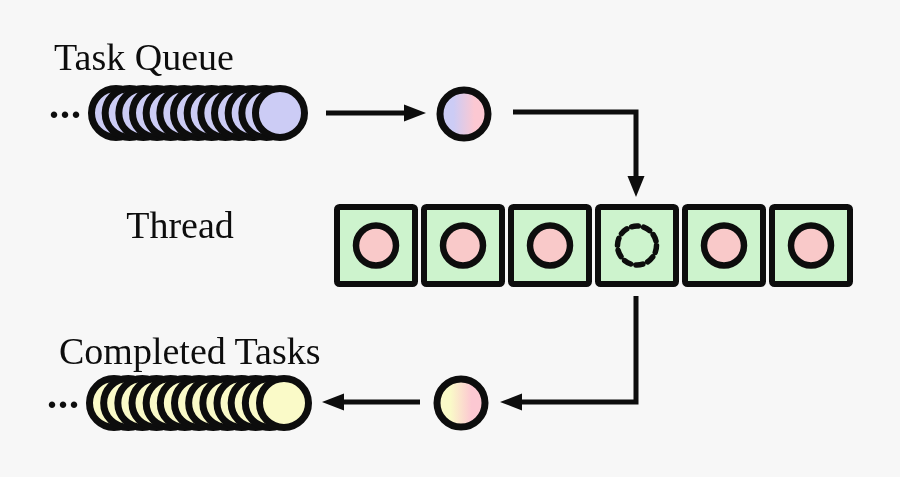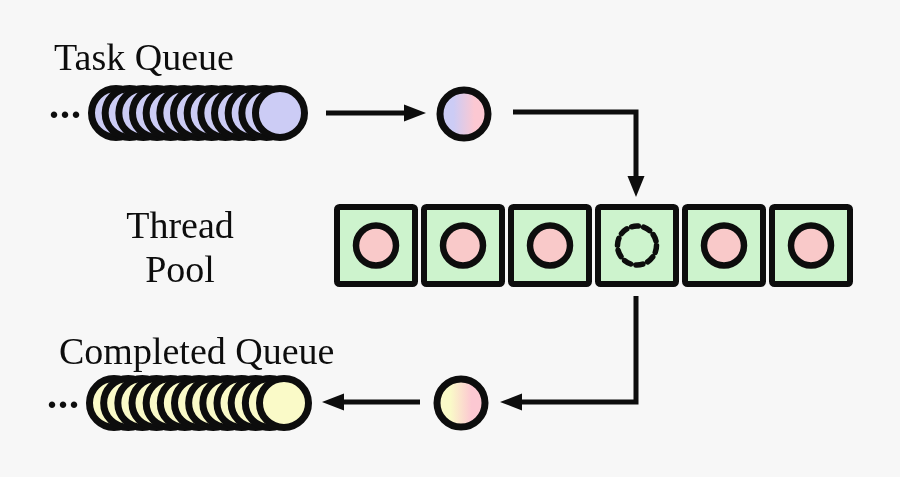--- a/index.html
+++ b/index.html
@@ -84,19 +84,18 @@
       <path d="M420,402 L343,402" fill="none" stroke="#0d0d0d" stroke-width="5"></path>
       <polygon points="322,402 344,393.5 344,410.5" fill="#0d0d0d"></polygon>
     </svg>
 
   <div class="label label-task-queue">Task Queue</div>
 
   <div class="ellipsis ellipsis-top">...</div>
 
   <div class="label label-thread-pool">
     <div>Thread</div>
-    <div>Pool</div>
   </div>
 
-  <div class="label label-completed">Completed Queue</div>
+  <div class="label label-completed">Completed Tasks</div>
 
   <div class="ellipsis ellipsis-bottom">...</div>
 </div>
 
 </body></html>

